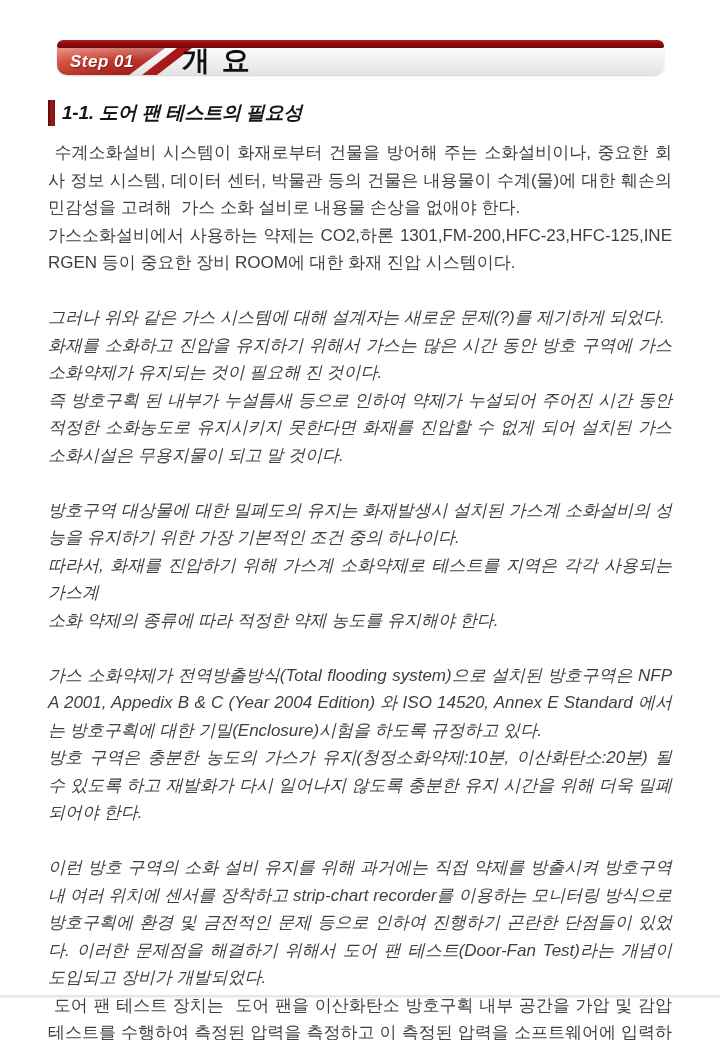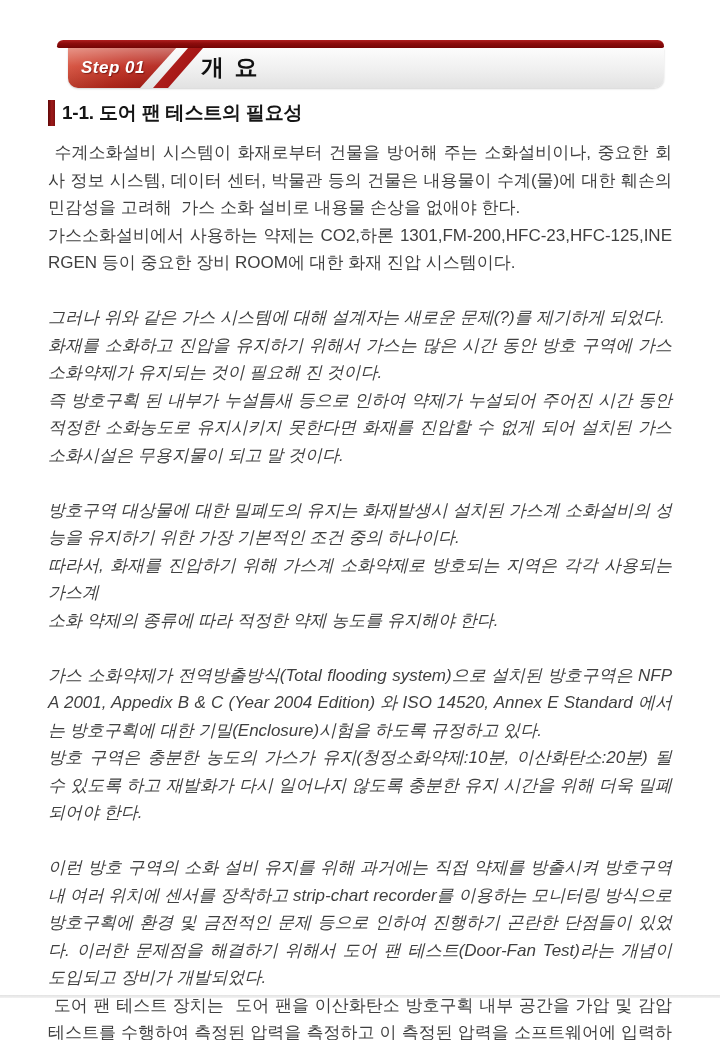--- a/index.html
+++ b/index.html
@@ -9,53 +9,52 @@
   }
   .page { position:relative; width:720px; height:1040px; background:#ffffff; }
 
   
   .step-header { position:absolute; left:57px; top:40px; width:607px; }
   .top-bar {
     height:8px; border-radius:7px 7px 2px 2px;
     background:linear-gradient(180deg,#b02020 0%, #8e0d0d 40%, #740505 100%);
   }
   .header-band {
-    position:relative; height:40px; overflow:hidden;
+    position:relative; height:27px; overflow:hidden;
     background:linear-gradient(180deg,#fcfcfc 0%, #efefef 55%, #e2e2e2 100%);
     border-radius:0 0 10px 10px;
     box-shadow:0 1px 2px rgba(0,0,0,0.18);
-    margin-left:11px;
   }
   .step-block {
     position:absolute; left:0; top:0; bottom:0; width:200px;
     clip-path:polygon(0 0, 108px 0, 72px 100%, 0 100%);
     background:
       linear-gradient(180deg, rgba(255,255,255,0.38) 0%, rgba(255,255,255,0.08) 45%, rgba(0,0,0,0.12) 100%),
       linear-gradient(125deg, #d9533e 0%, #c02a1c 30%, #9c1010 70%, #860808 100%);
   }
   .step-stripe {
     position:absolute; left:0; top:0; bottom:0; width:200px;
     clip-path:polygon(120px 0, 135px 0, 100px 100%, 85px 100%);
     background:linear-gradient(125deg, #cf4a36 0%, #a51515 60%, #8a0a0a 100%);
   }
   .step-label {
     position:absolute; left:13px; top:50%; transform:translateY(-52%);
     color:#ffffff; font-weight:bold; font-style:italic; font-size:17px;
     letter-spacing:0.5px; text-shadow:1px 1px 1px rgba(80,0,0,0.55); white-space:nowrap;
   }
   .band-title {
-    position:absolute; left:133px; top:50%; transform:translateY(-52%);
-    margin:0; color:#111111; font-weight:bold; font-size:23px; letter-spacing:2px; white-space:pre;
+    position:absolute; left:125px; top:50%; transform:translateY(-52%);
+    margin:0; color:#111111; font-weight:bold; font-size:28px; letter-spacing:2px; white-space:pre;
   }
 
   
   .section-title {
     position:absolute; left:48px; top:99px; margin:0;
     display:flex; align-items:center; height:28px;
-    font-size:19px; font-weight:bold; color:#151515; letter-spacing:-0.2px;
+    font-size:19px; font-weight:bold; color:#151515; letter-spacing:-0.2px;font-style:italic;
   }
   .red-bar {
     display:inline-block; width:7px; height:26px; margin-right:7px;
     background:linear-gradient(90deg,#5f0808 0%, #9e1a1a 55%, #7c0f0f 100%);
   }
 
   
   .body-text {
     position:absolute; left:48px; top:139px; width:624px;
     font-size:17px; line-height:27.5px; color:#3f3f3f;
@@ -94,21 +93,21 @@
     <span>1-1. 도어 팬 테스트의 필요성</span>
   </h2>
 
   <div class="body-text">
     <p class="para"> 수계소화설비 시스템이 화재로부터 건물을 방어해 주는 소화설비이나, 중요한 회사 정보 시스템, 데이터 센터, 박물관 등의 건물은 내용물이 수계(물)에 대한 훼손의 민감성을 고려해  가스 소화 설비로 내용물 손상을 없애야 한다.
 가스소화설비에서 사용하는 약제는 CO2,하론 1301,FM-200,HFC-23,HFC-125,INERGEN 등이 중요한 장비 ROOM에 대한 화재 진압 시스템이다.</p>
     <p class="para gap">그러나 위와 같은 가스 시스템에 대해 설계자는 새로운 문제(?)를 제기하게 되었다.
 화재를 소화하고 진압을 유지하기 위해서 가스는 많은 시간 동안 방호 구역에 가스소화약제가 유지되는 것이 필요해 진 것이다.
 즉 방호구획 된 내부가 누설틈새 등으로 인하여 약제가 누설되어 주어진 시간 동안 적정한 소화농도로 유지시키지 못한다면 화재를 진압할 수 없게 되어 설치된 가스소화시설은 무용지물이 되고 말 것이다.</p>
     <p class="para gap">방호구역 대상물에 대한 밀폐도의 유지는 화재발생시 설치된 가스계 소화설비의 성능을 유지하기 위한 가장 기본적인 조건 중의 하나이다.
-따라서, 화재를 진압하기 위해 가스계 소화약제로 방호되는 지역은 각각 사용되는 가스계
+따라서, 화재를 진압하기 위해 가스계 소화약제로 테스트를 지역은 각각 사용되는 가스계
 소화 약제의 종류에 따라 적정한 약제 농도를 유지해야 한다.</p>
     <p class="para gap">가스 소화약제가 전역방출방식(Total flooding system)으로 설치된 방호구역은 NFPA 2001, Appedix B &amp; C (Year 2004 Edition) 와 ISO 14520, Annex E Standard 에서는 방호구획에 대한 기밀(Enclosure)시험을 하도록 규정하고 있다.
 방호 구역은 충분한 농도의 가스가 유지(청정소화약제:10분, 이산화탄소:20분) 될 수 있도록 하고 재발화가 다시 일어나지 않도록 충분한 유지 시간을 위해 더욱 밀폐되어야 한다.</p>
     <p class="para gap">이런 방호 구역의 소화 설비 유지를 위해 과거에는 직접 약제를 방출시켜 방호구역 내 여러 위치에 센서를 장착하고 strip-chart recorder를 이용하는 모니터링 방식으로 방호구획에 환경 및 금전적인 문제 등으로 인하여 진행하기 곤란한 단점들이 있었다. 이러한 문제점을 해결하기 위해서 도어 팬 테스트(Door-Fan Test)라는 개념이 도입되고 장비가 개발되었다.</p>
     <p class="para"> 도어 팬 테스트 장치는  도어 팬을 이산화탄소 방호구획 내부 공간을 가압 및 감압 테스트를 수행하여 측정된 압력을 측정하고 이 측정된 압력을 소프트웨어에 입력하여 가스약제의 소화농도유지 시간을 계산 할 수 있다.</p>
   </div>
 
   <div class="bottom-rule"></div>
 
 </div>

